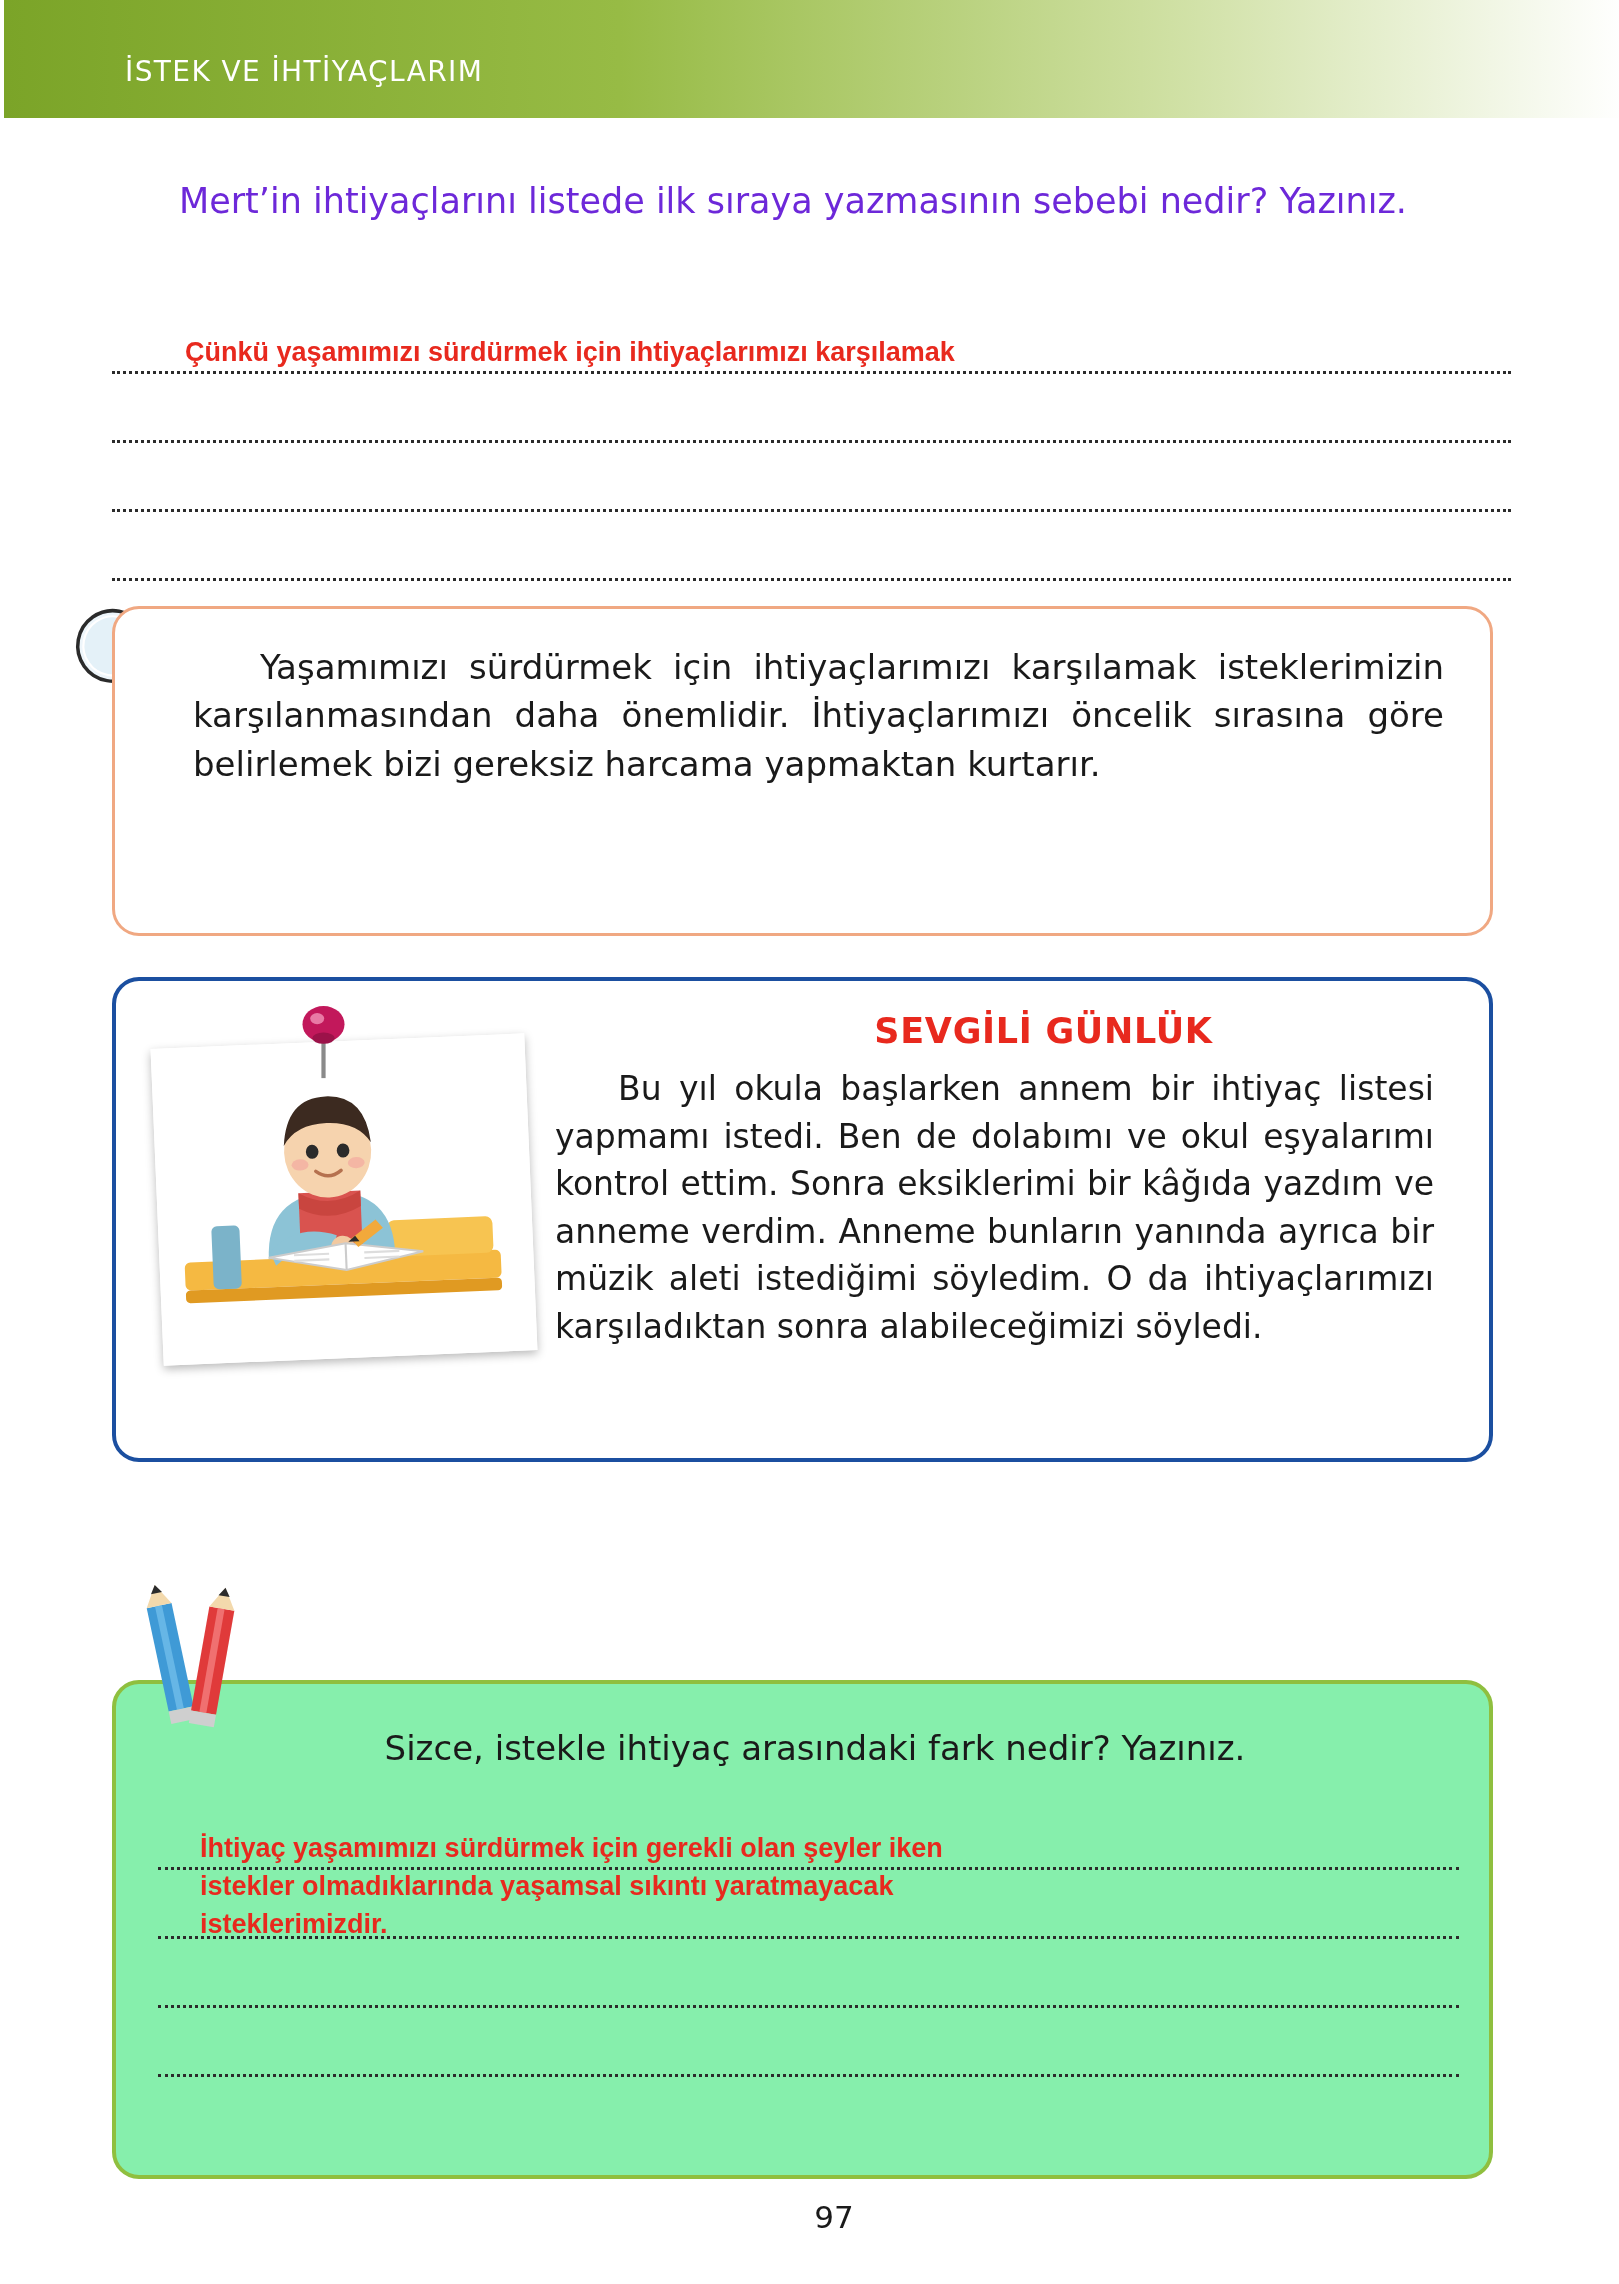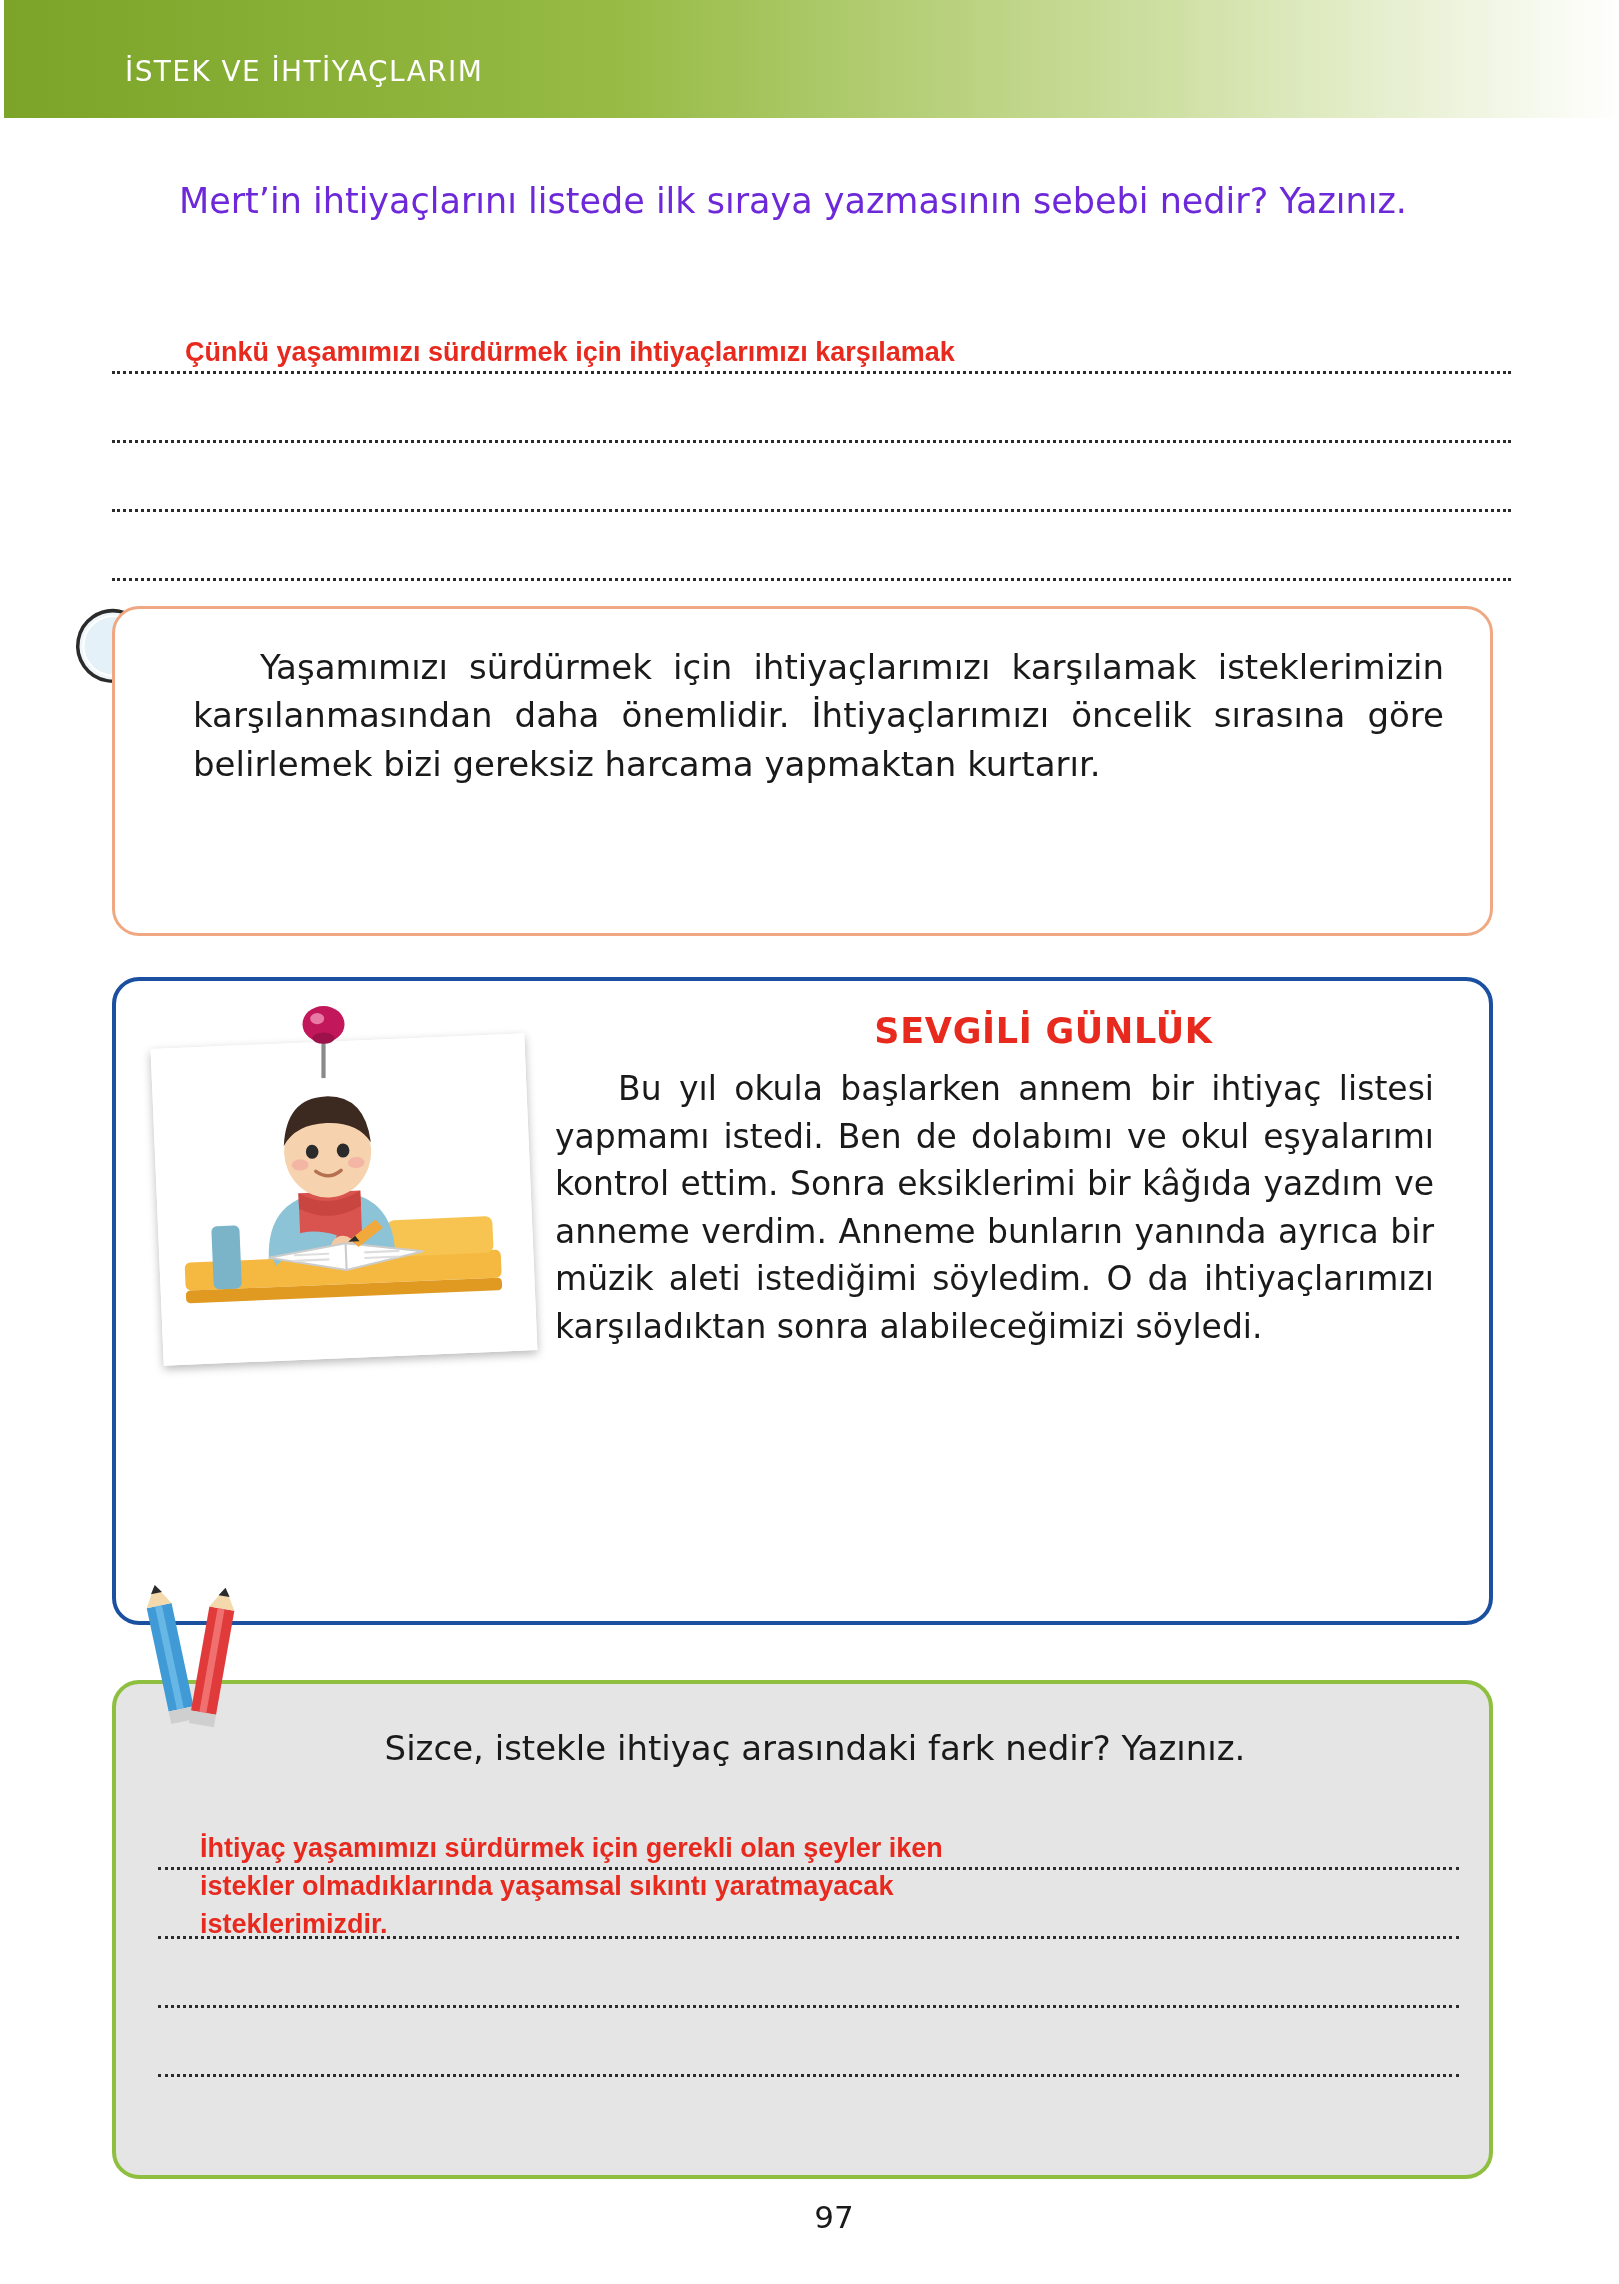--- a/index.html
+++ b/index.html
@@ -110,21 +110,21 @@
     width: 148px;
     height: 148px;
   }
 
   
   .diary-box {
     position: absolute;
     left: 112px;
     top: 977px;
     width: 1381px;
-    height: 648px;
+    height: 485px;
     border: 4.2px solid #1b4fa0;
     border-radius: 27px;
     box-sizing: border-box;
     background: #ffffff;
   }
   .diary-title {
     position: absolute;
     left: 541px;
     top: 29.5px;
     width: 773px;
@@ -186,21 +186,21 @@
   
   .q2-box {
     position: absolute;
     left: 112px;
     top: 1680px;
     width: 1381px;
     height: 499px;
     border: 4.2px solid #8fbf3f;
     border-radius: 27px;
     box-sizing: border-box;
-    background: #e5e5e5;
+    background: #86efac;
   }
   .q2-text {
     position: absolute;
     left: 70px;
     top: 42px;
     width: 1258px;
     font-size: 34px;
     line-height: 1.3;
     text-align: center;
     color: #1a1a1a;

